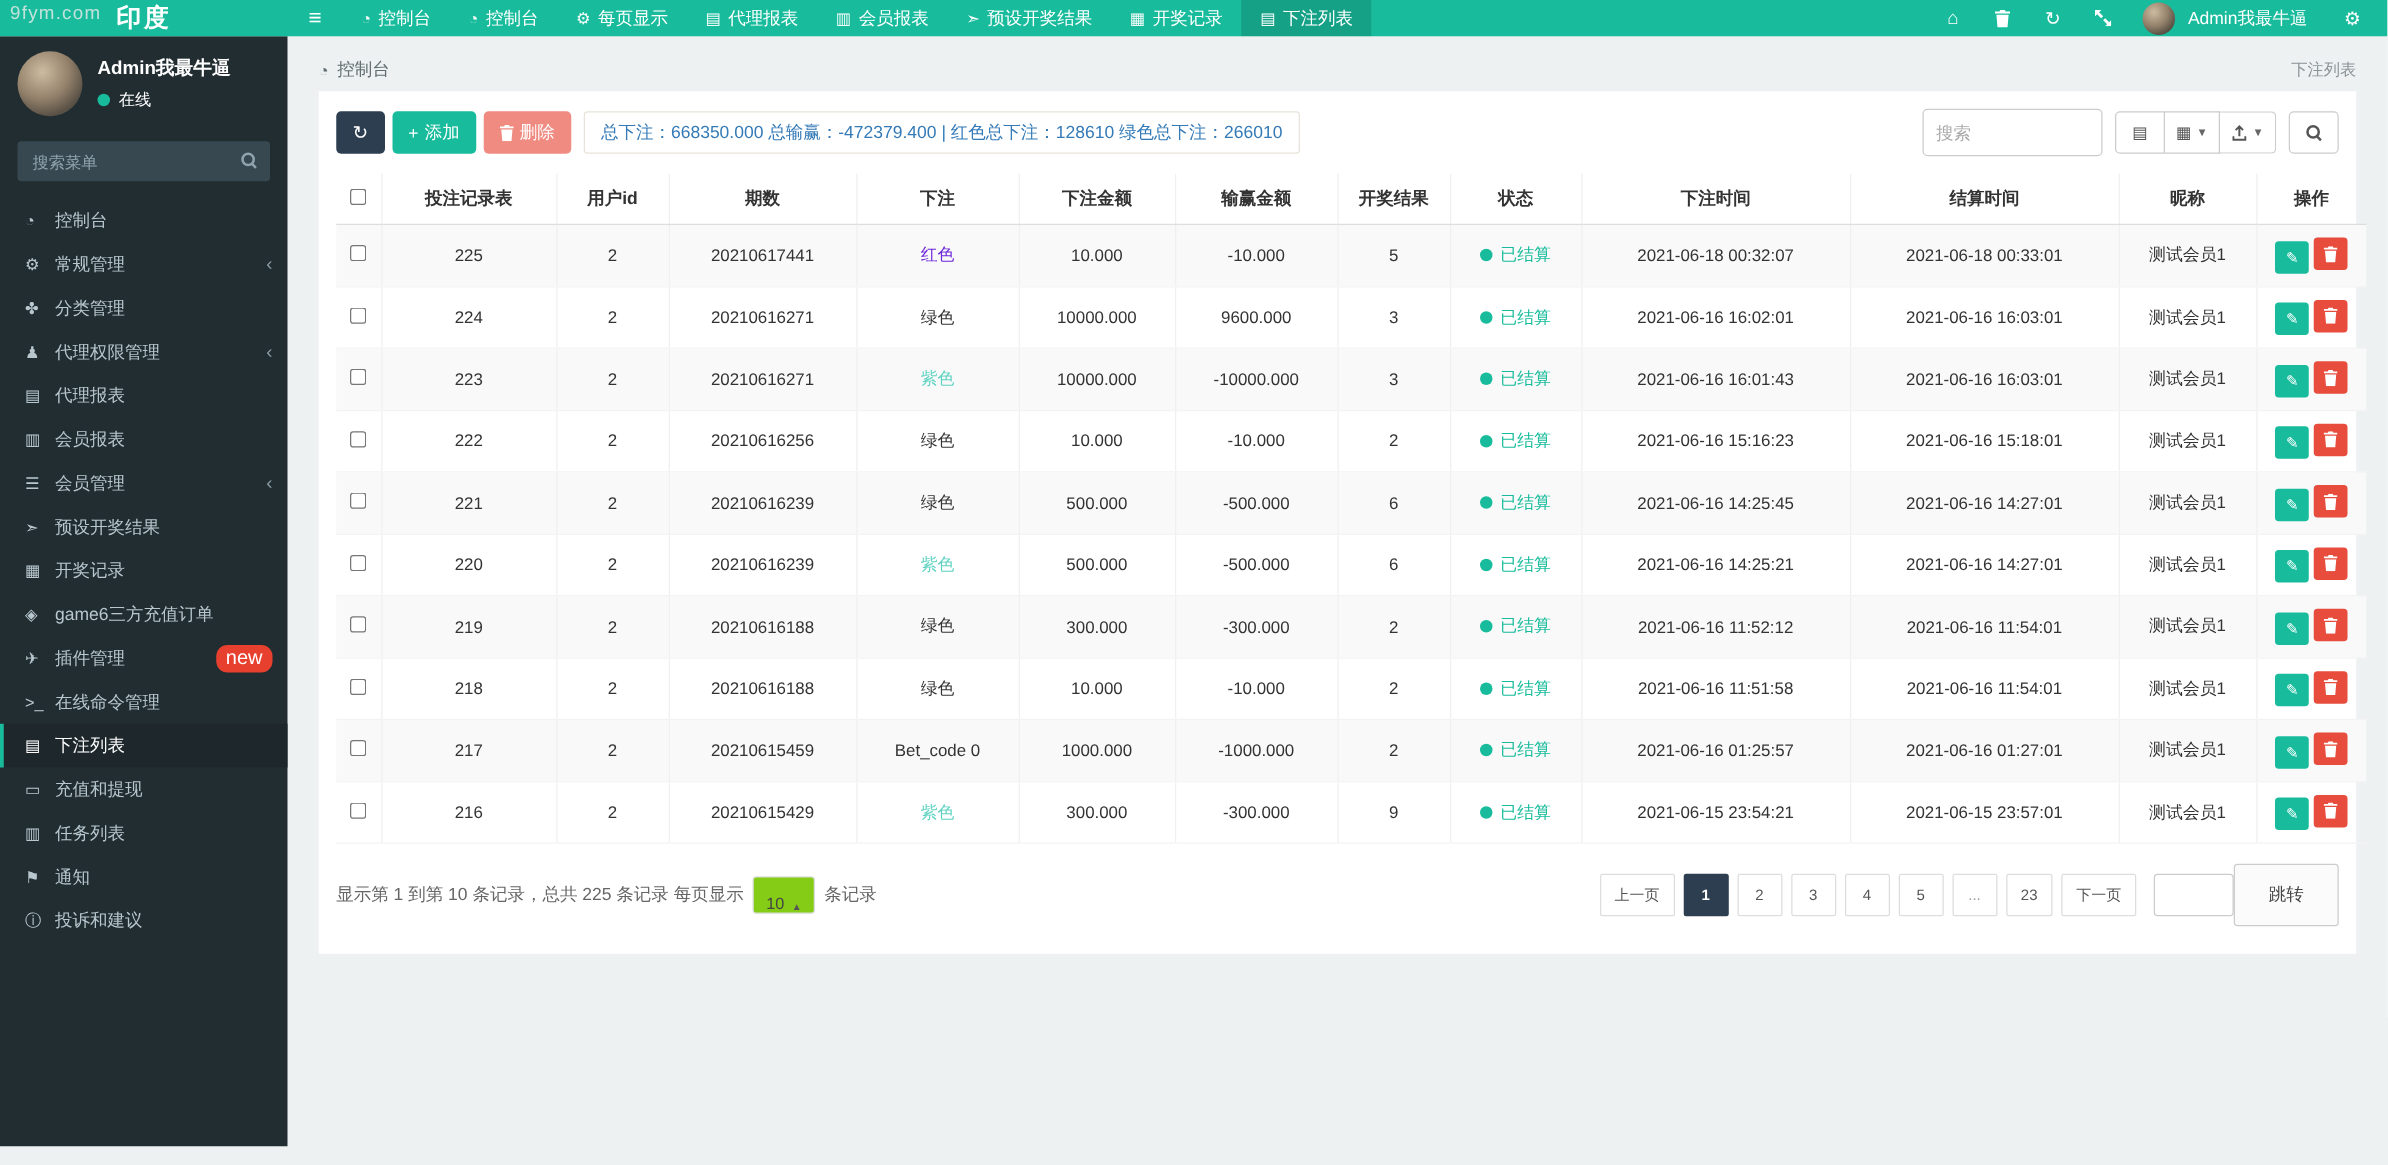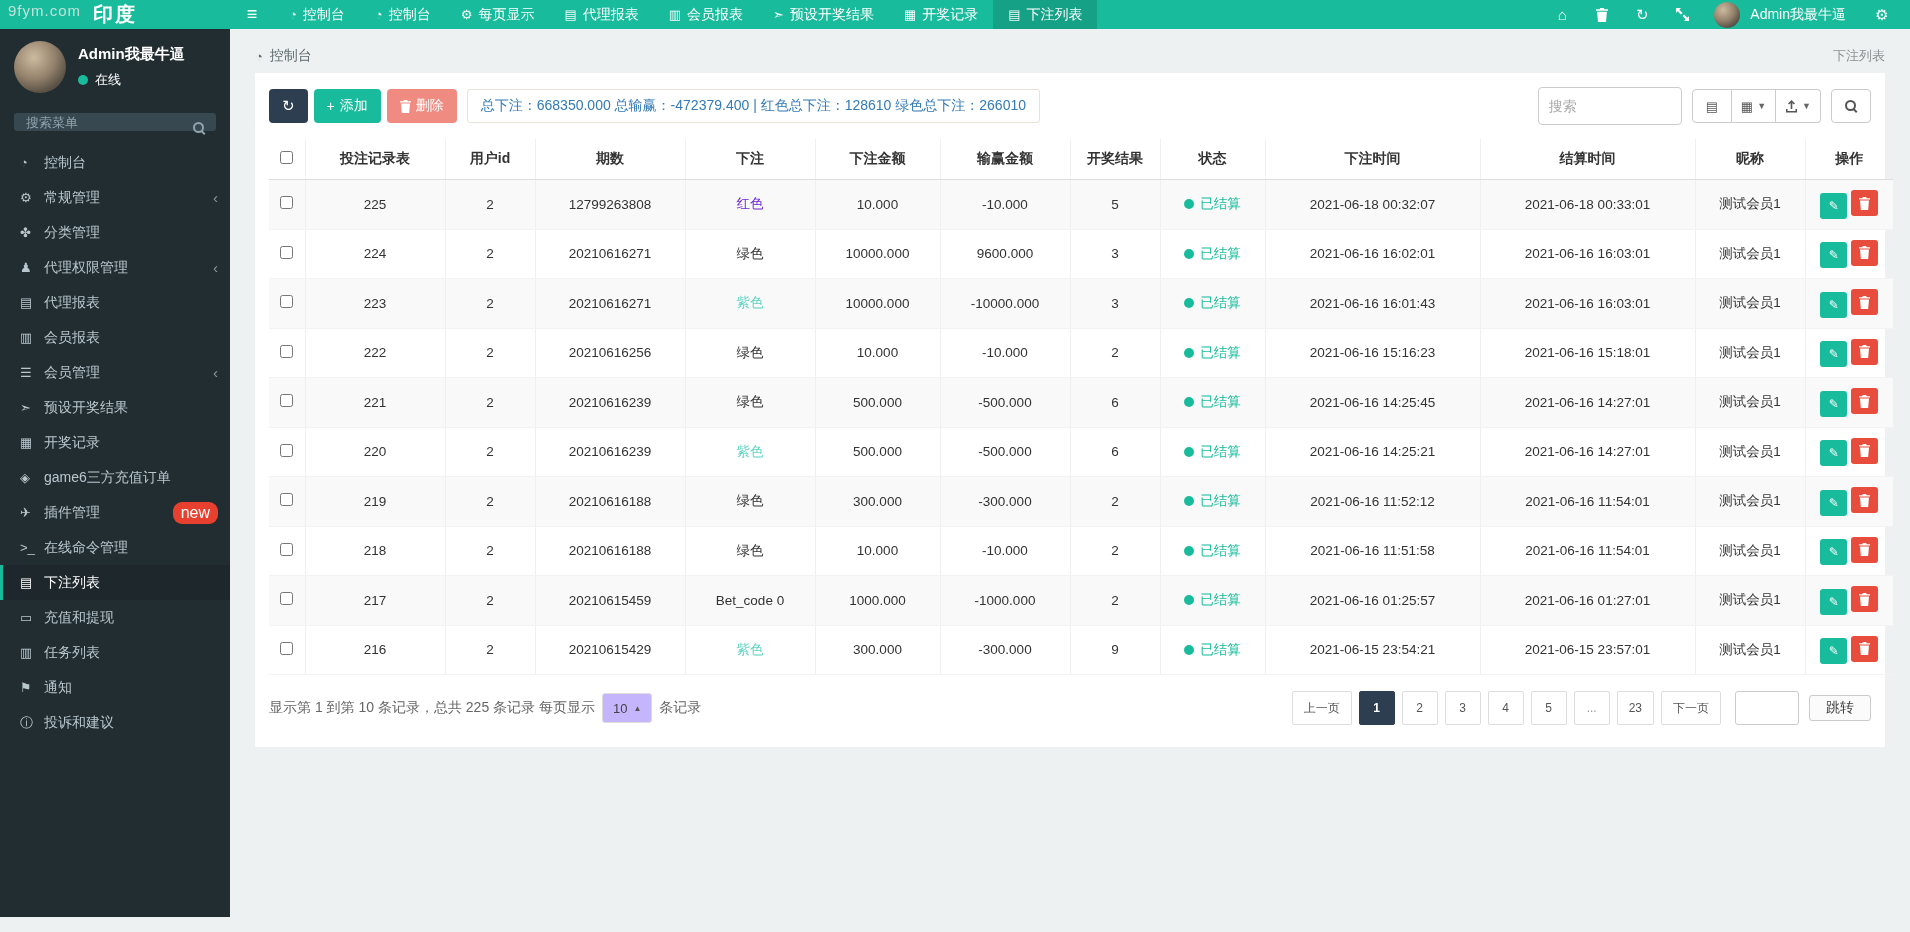--- a/index.html
+++ b/index.html
@@ -27,21 +27,21 @@
   .main { flex:1; overflow:hidden; }
 
   
   .user-panel { display:flex; align-items:center; gap:12px; padding:12px 14px 14px; }
   .side-avatar { width:52px; height:52px; border-radius:50%; flex:none;
     background:radial-gradient(circle at 38% 32%, #cdbba1, #93816b 45%, #5d5448 72%, #3d3931); }
   .user-name { color:#fff; font-weight:bold; font-size:15px; margin-bottom:7px; }
   .user-status { font-size:13px; color:#fff; display:flex; align-items:center; gap:7px; }
   .status-dot { width:10px; height:10px; border-radius:50%; background:#18bc9c; display:inline-block; }
   .sidebar-search { position:relative; margin:6px 14px 14px; }
-  .sidebar-search input { width:100%; height:18px; background:#374850; border:none; border-radius:3px;
+  .sidebar-search input { width:100%; height:32px; background:#374850; border:none; border-radius:3px;
     color:#ccc; font-size:13px; padding:0 30px 0 12px; outline:none; font-family:inherit; }
   .sidebar-search input::placeholder { color:#90a4ae; }
   .mag { position:relative; display:inline-block; width:13px; height:13px; }
   .mag::before { content:""; position:absolute; top:0; left:0; width:7px; height:7px; border:2px solid currentColor; border-radius:50%; }
   .mag::after { content:""; position:absolute; left:9px; top:8px; width:2px; height:5px; background:currentColor; transform:rotate(-45deg); }
   .sidebar-search .mag { position:absolute; right:10px; top:9px; color:#90a4ae; }
   .side-menu { list-style:none; }
   .side-item { height:35px; display:flex; align-items:center; padding:0 12px 0 17px; font-size:14px; cursor:pointer; position:relative; border-left:3px solid transparent; }
   .side-item .glyph { width:24px; font-size:13px; flex:none; }
   .side-item.active { background:#1e282c; color:#fff; border-left-color:#18bc9c; }
@@ -94,31 +94,31 @@
   .status-cell { color:#18bc9c; }
   .status-cell .status-dot { margin-right:6px; vertical-align:-1px; }
   .mini { width:27px; height:26px; border:none; border-radius:3px; color:#fff; cursor:pointer; margin:0 2px;
     display:inline-flex; align-items:center; justify-content:center; font-size:12px; }
   .mini.teal { background:#18bc9c; }
   .mini.red  { background:#e74c3c; }
 
   
   .table-footer { display:flex; align-items:center; margin-top:16px; }
   .footer-info { color:#666; font-size:14px; display:flex; align-items:center; gap:7px; }
-  .page-size { height:30px; padding:0 10px; background:#c4b5fd; border:1px solid #ddd; border-radius:3px;
-    color:#444; font-size:13px; cursor:pointer; display:inline-flex; align-items:center; gap:6px; font-family:inherit; }
+  .page-size { height:30px; padding:0 10px; background:#84cc16; border:1px solid #ddd; border-radius:3px;
+    color:#444; font-size:13px; cursor:pointer; display:inline-flex; align-items:flex-end; gap:6px; font-family:inherit; }
   .caret-up { font-size:8px; color:#555; }
   .pagination-wrap { margin-left:auto; display:flex; align-items:center; }
   .pagination { list-style:none; display:flex; gap:7px; align-items:center; }
   .page-item { min-width:36px; height:34px; padding:0 11px; border:1px solid #ddd; background:#fff; color:#555;
     display:flex; align-items:center; justify-content:center; font-size:12px; cursor:pointer; border-radius:2px; }
   .page-item.active { background:#2c3e50; border-color:#2c3e50; color:#fff; font-weight:bold; }
   .page-item.ellipsis { color:#999; }
   .jump-input { width:64px; height:34px; border:1px solid #ccc; border-radius:3px; margin-left:14px; padding:0 8px; font-size:14px; outline:none; }
-  .jump-btn { height:26px; padding:0 16px; margin-left:10px; background:#fbfbfb; border:1px solid #ccc; border-radius:3px;
+  .jump-btn { height:50px; padding:0 27px; background:#fbfbfb; border:1px solid #ccc; border-radius:3px;
     color:#444; font-size:14px; cursor:pointer; font-family:inherit; }
 </style>
 </head>
 <body>
 
 <header class="navbar">
   <div class="watermark">9fym.com</div>
   <div class="brand">印度</div>
   <div class="hamburger">≡</div>
   <nav class="nav-items" id="nav-items">
@@ -343,21 +343,21 @@
               <th>结算时间</th>
               <th>昵称</th>
               <th>操作</th>
             </tr>
           </thead>
         <tbody id="table-body">
             <tr>
               <td><input type="checkbox" style=""></td>
               <td>225</td>
               <td>2</td>
-              <td>12799263808</td>
+              <td>20210617441</td>
               <td class="bet-red">红色</td>
               <td>10.000</td>
               <td>-10.000</td>
               <td>5</td>
               <td class="status-cell"><span class="status-dot"></span>已结算</td>
               <td>2021-06-18 00:32:07</td>
               <td>2021-06-18 00:33:01</td>
               <td>测试会员1</td>
               <td><button class="mini teal">
                   <span>✎</span>

